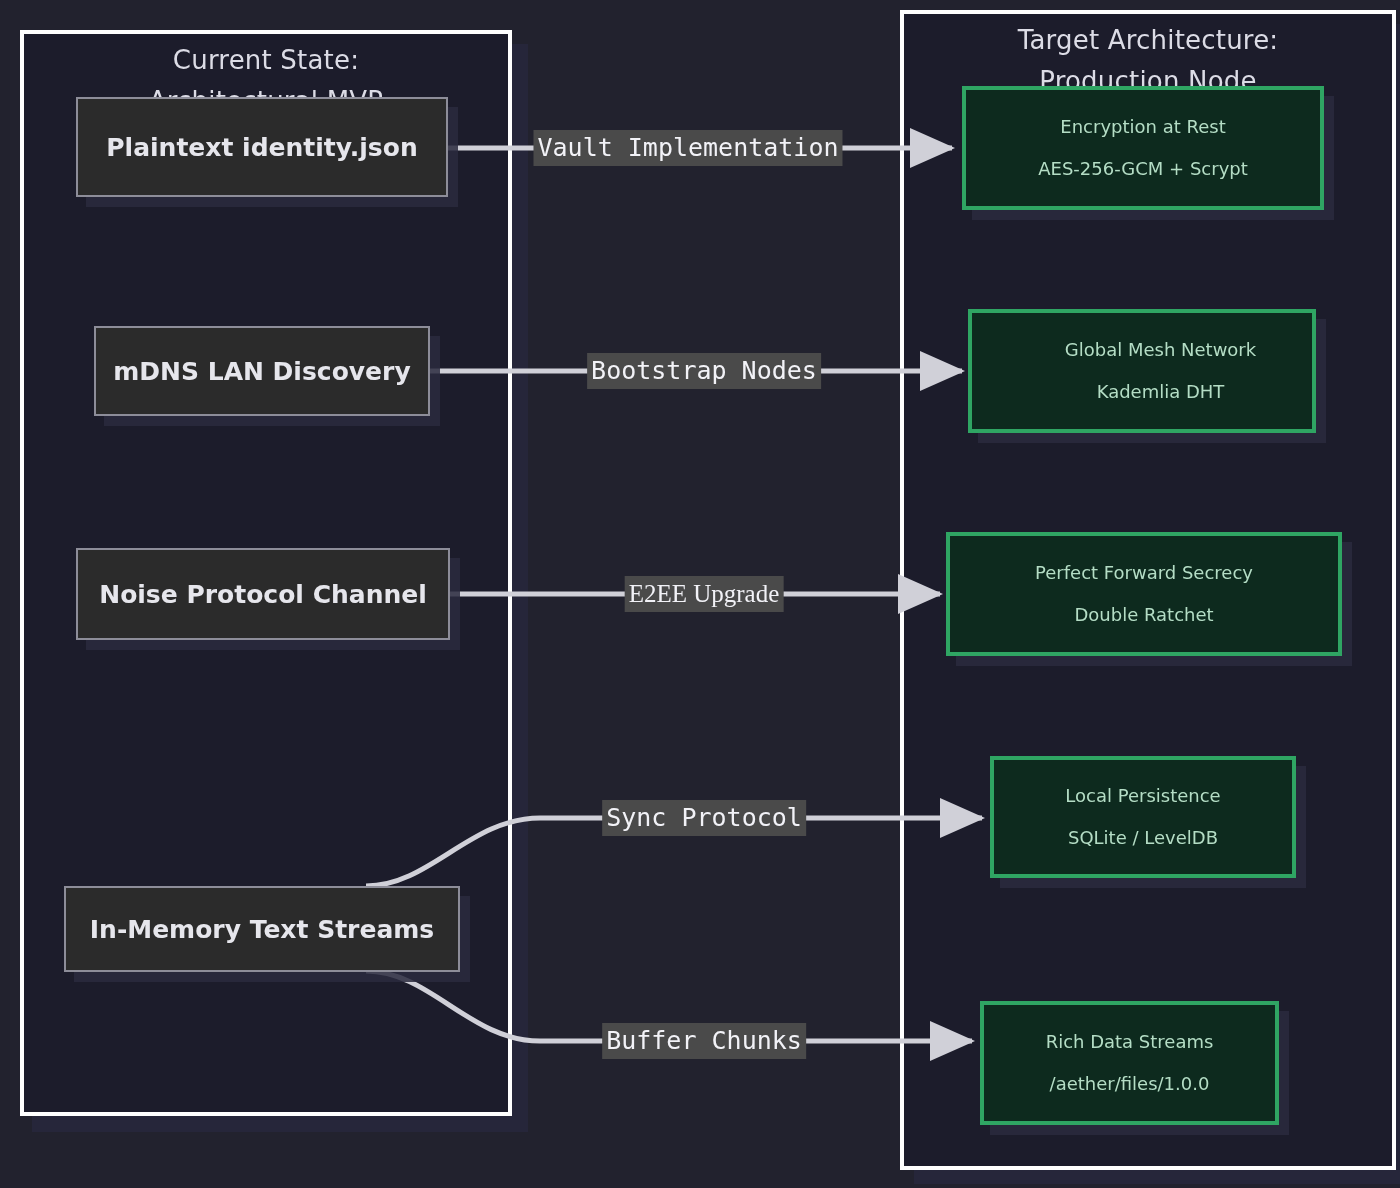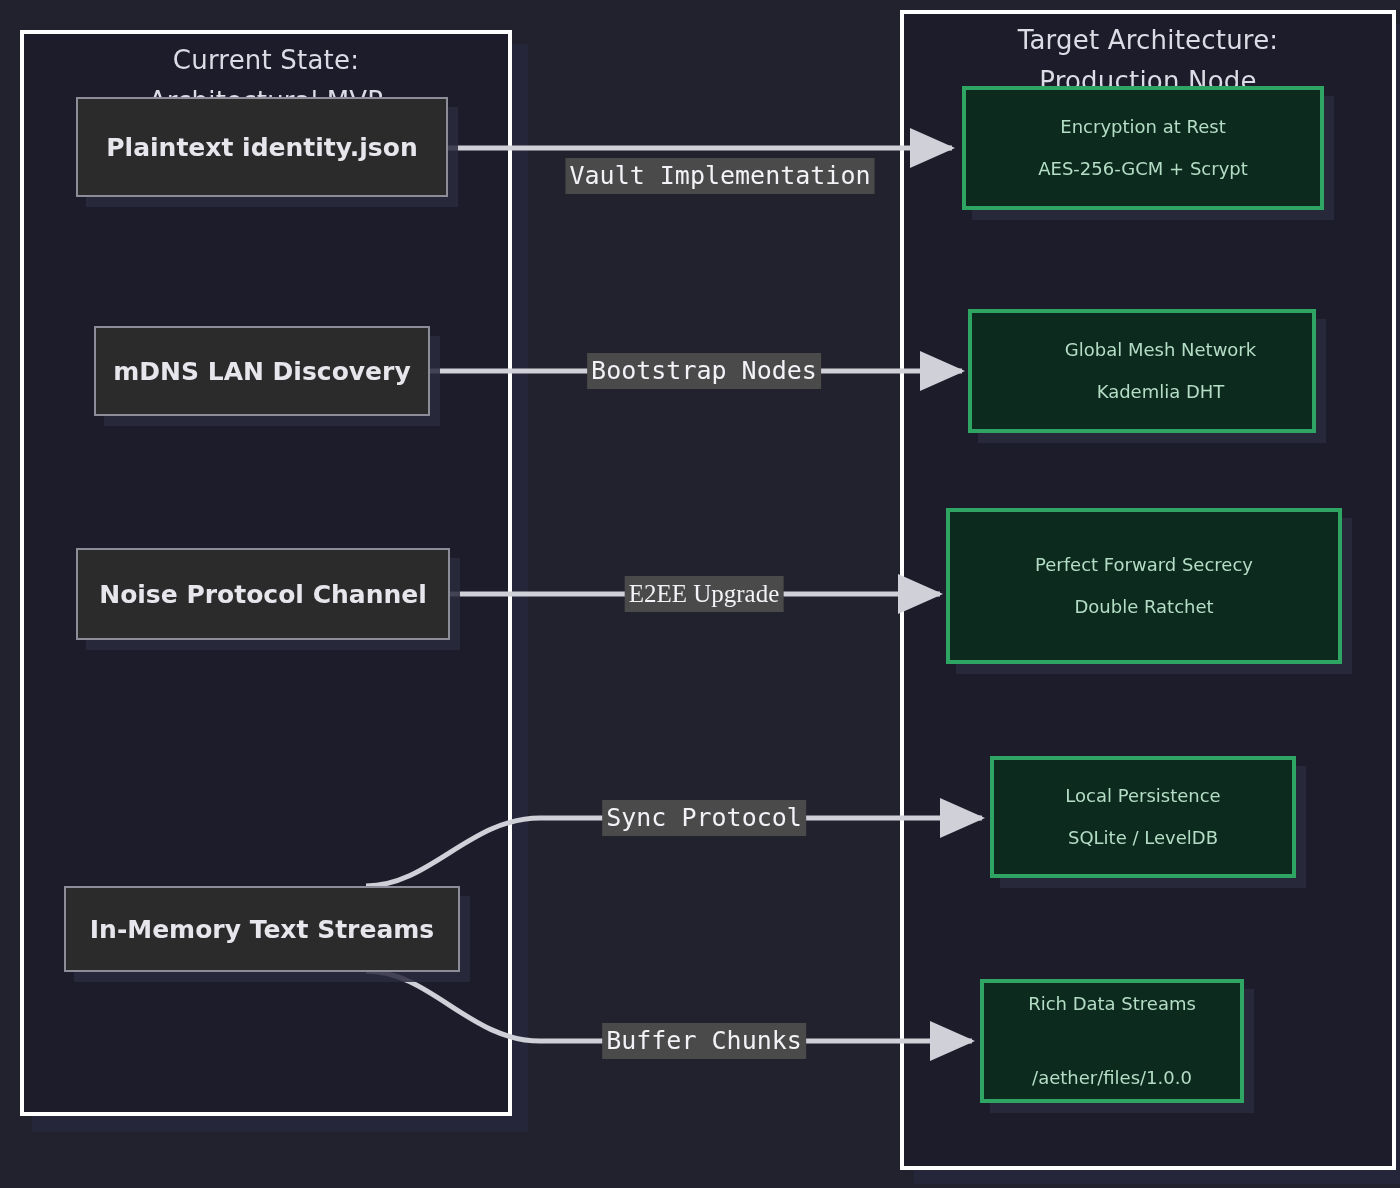--- a/index.html
+++ b/index.html
@@ -142,34 +142,34 @@
   <div class="node node-target" style="left:962px; top:86px; width:362px; height:124px;">
     <span class="line">Encryption at Rest</span>
     <span class="line">AES-256-GCM + Scrypt</span>
   </div>
 
   <div class="node node-target" style="left:968px; top:309px; width:348px; height:124px;padding-left:37px;">
     <span class="line">Global Mesh Network</span>
     <span class="line">Kademlia DHT</span>
   </div>
 
-  <div class="node node-target" style="left:946px; top:508px; width:396px; height:156px;">
+  <div class="node node-target" style="left:946px; top:532px; width:396px; height:124px;">
     <span class="line">Perfect Forward Secrecy</span>
     <span class="line">Double Ratchet</span>
   </div>
 
   <div class="node node-target" style="left:990px; top:756px; width:306px; height:122px;">
     <span class="line">Local Persistence</span>
     <span class="line">SQLite / LevelDB</span>
   </div>
 
-  <div class="node node-target" style="left:980px; top:979px; width:264px; height:124px;justify-content:space-between;">
+  <div class="node node-target" style="left:980px; top:1001px; width:299px; height:124px;">
     <span class="line">Rich Data Streams</span>
     <span class="line">/aether/files/1.0.0</span>
   </div>
 
-  <div class="edge-label" style="left:720px; top:148px;margin-top:28px;">Vault Implementation</div>
+  <div class="edge-label" style="left:688px; top:148px;">Vault Implementation</div>
   <div class="edge-label" style="left:704px; top:371px;">Bootstrap Nodes</div>
   <div class="edge-label" style="left:704px; top:594px;font-family:Liberation Serif, serif;">E2EE Upgrade</div>
   <div class="edge-label" style="left:704px; top:818px;">Sync Protocol</div>
   <div class="edge-label" style="left:704px; top:1041px;">Buffer Chunks</div>
 
 </div>
 
 </body></html>

